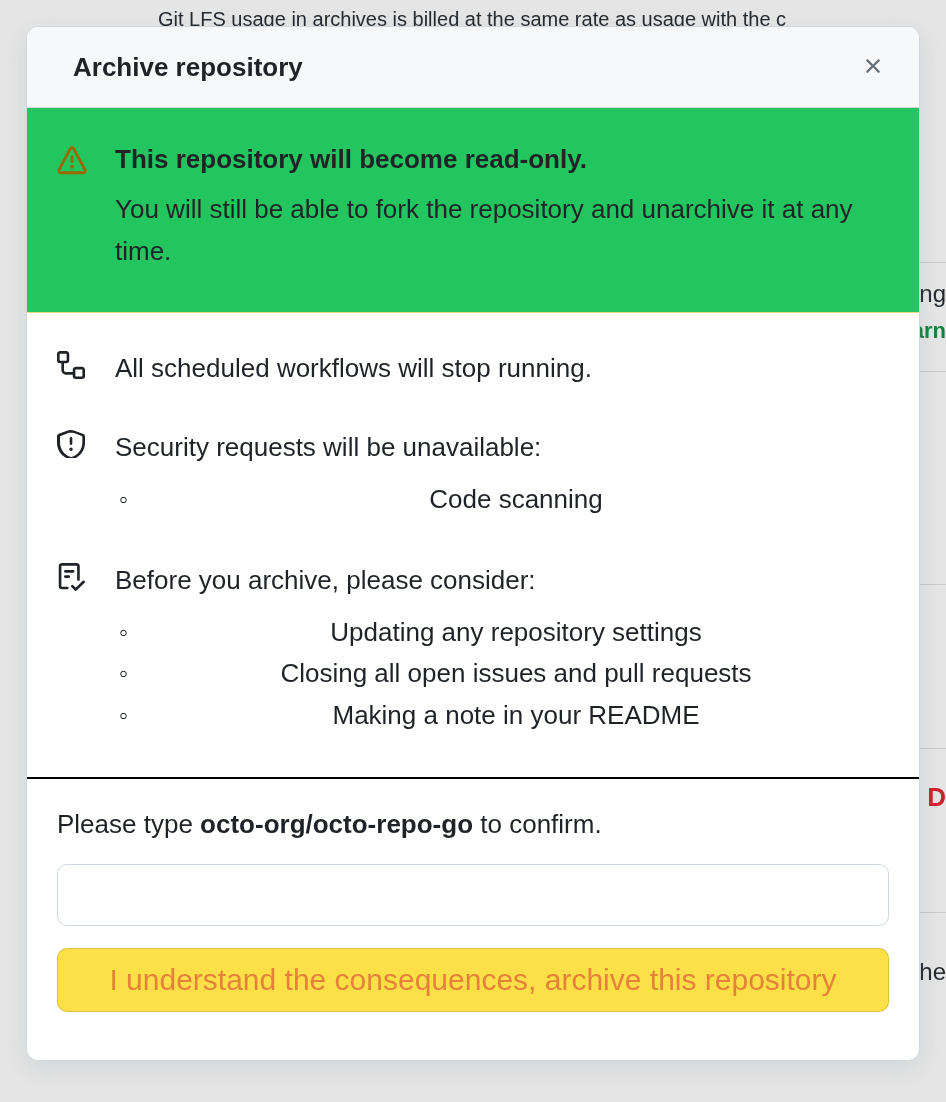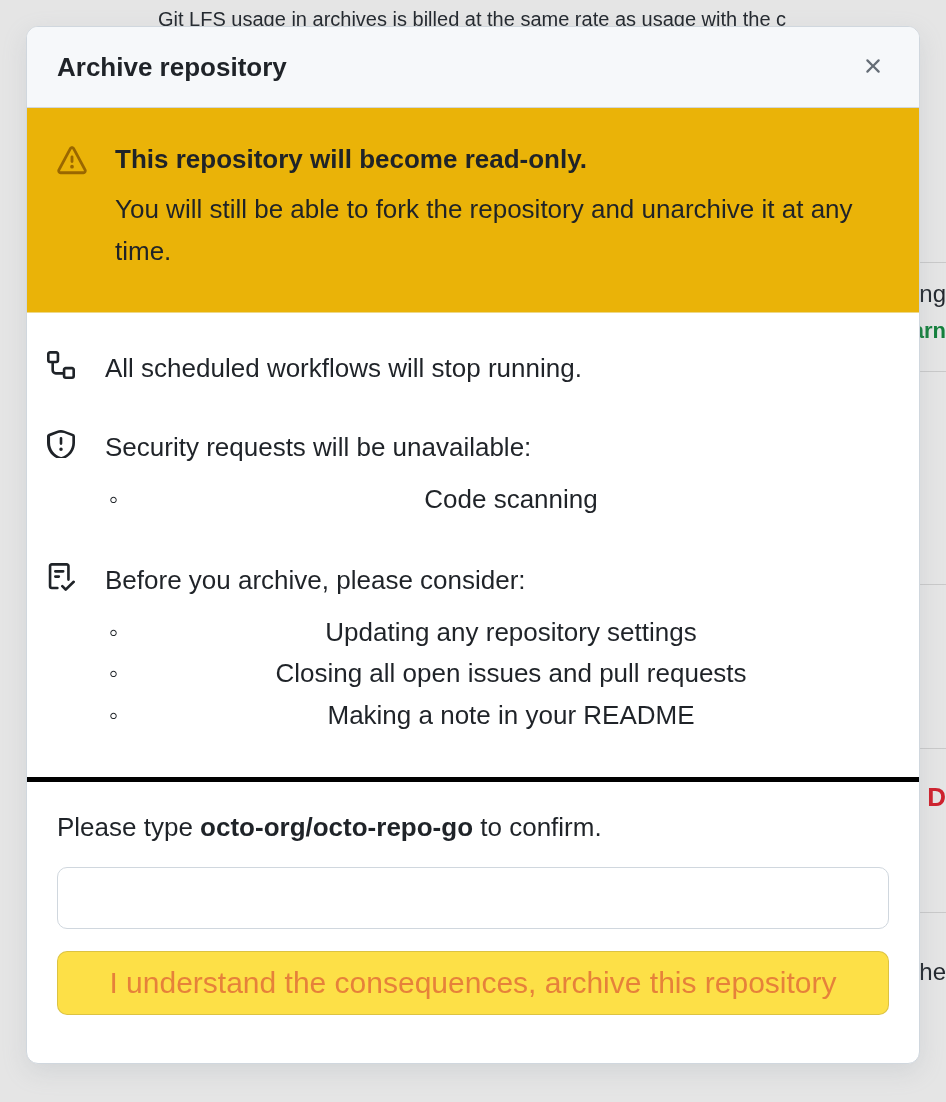--- a/index.html
+++ b/index.html
@@ -75,39 +75,40 @@
       align-items: center;
       justify-content: space-between;
       padding: 24px 30px;
       background: #f6f8fa;
       border-bottom: 1px solid #d0d7de;
     }
     .dialog-title {
       font-size: 26px;
       font-weight: 600;
       color: #1f2328;
+      margin-left: 16px;
     }
     .close-btn {
       width: 32px;
       height: 32px;
       display: flex;
       align-items: center;
       justify-content: center;
       background: transparent;
       border: none;
       cursor: pointer;
       color: #656d76;
       border-radius: 6px;
     }
     .close-btn svg {
       width: 24px;
       height: 24px;
     }
     .warning-section {
-      background: #eab308;
+      background: #22c55e;
       border-bottom: 1px solid #eed888;
       padding: 36px 30px 40px 30px;
       display: flex;
       gap: 28px;
     }
     .warning-icon-wrap {
       flex-shrink: 0;
       padding-top: 2px;
     }
     .warning-icon-wrap svg {
@@ -123,22 +124,22 @@
       font-weight: 600;
       color: #1f2328;
       margin-bottom: 14px;
     }
     .warning-desc {
       font-size: 26px;
       color: #1f2328;
       line-height: 1.6;
     }
     .info-section {
-      padding: 36px 30px 40px 20px;
-      border-bottom: 5px solid #000000;
+      padding: 36px 30px 40px 30px;
+      border-bottom: 2px solid #000000;
     }
     .info-item {
       display: flex;
       gap: 28px;
       margin-bottom: 40px;
     }
     .info-item:last-child {
       margin-bottom: 0;
     }
     .info-icon-wrap {

